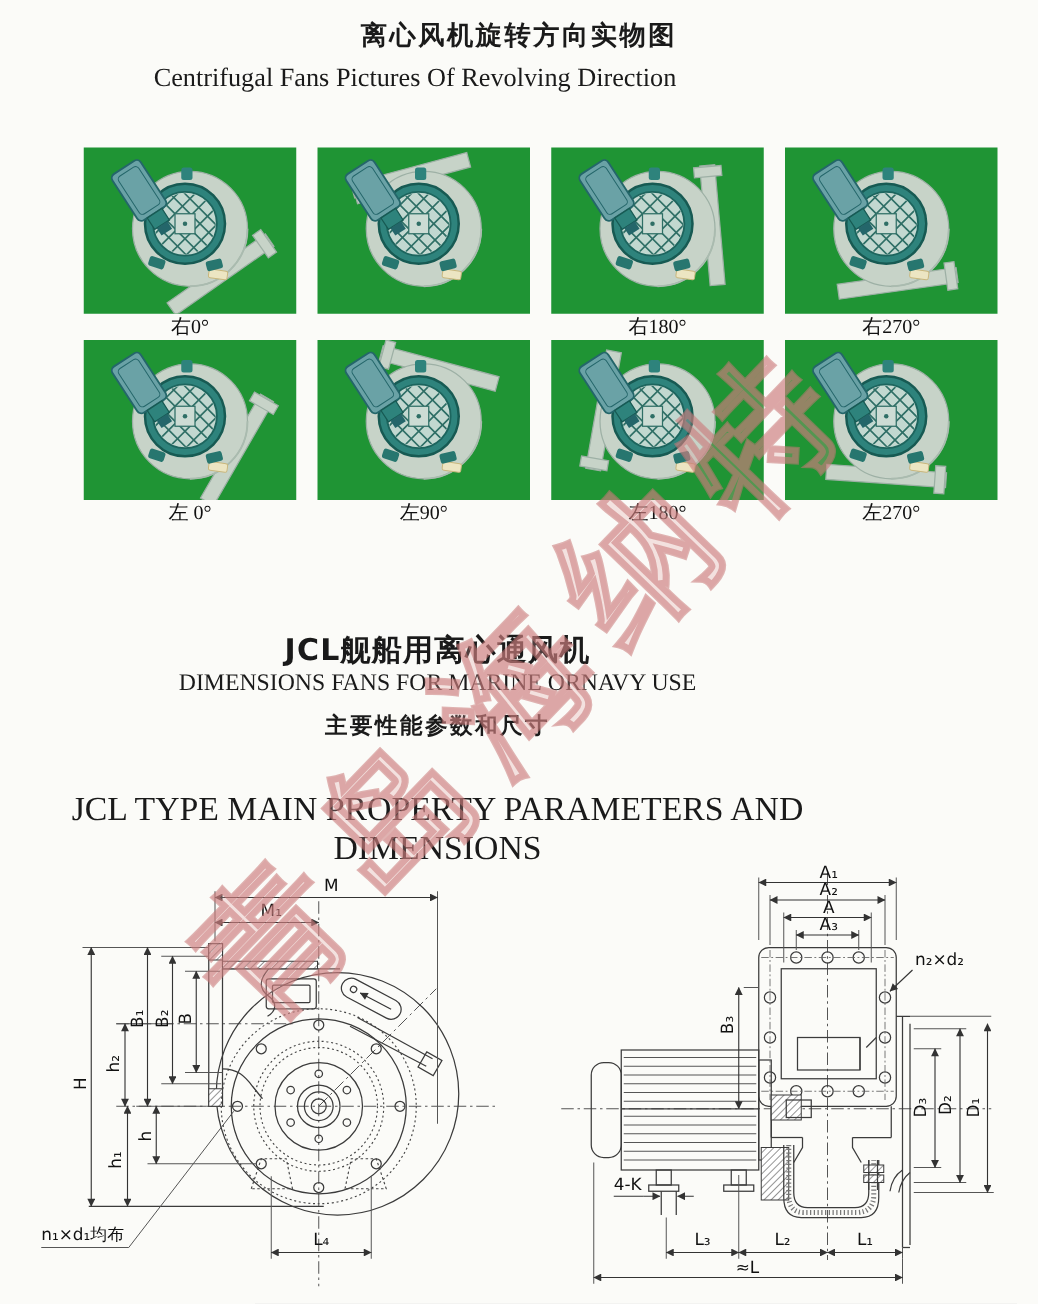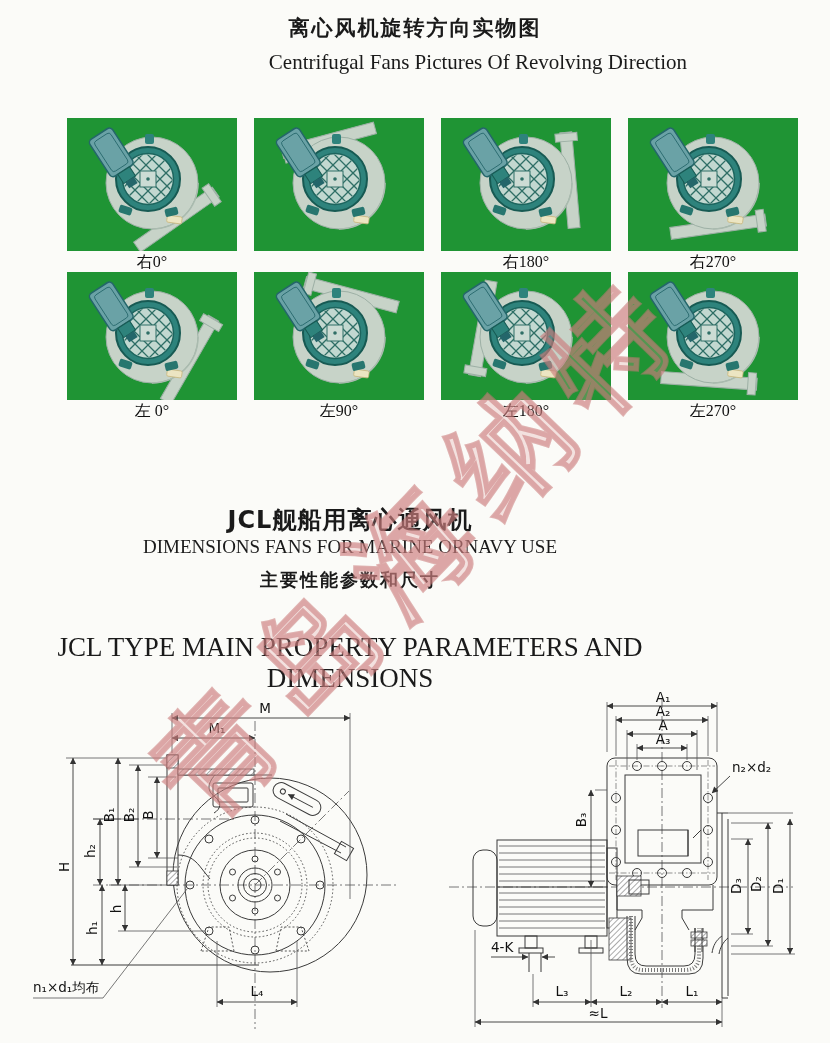--- a/index.html
+++ b/index.html
@@ -1,22 +1,22 @@
 <!DOCTYPE html>
 <html><head>
 <meta charset="utf-8">
 <style>
   html,body{margin:0;padding:0;background:#e8e8e8;}
   #page{position:relative;width:830px;height:1043px;background:#fbfbf8;overflow:hidden;
         font-family:"Liberation Sans", sans-serif;color:#1a1a1a;}
   
   .title-cn{position:absolute;left:0;top:14px;width:830px;text-align:center;
             font-family:"DejaVu Sans", sans-serif;font-weight:bold;font-size:21px;letter-spacing:2px;}
-  .title-en{position:absolute;left:0;top:50px;width:664px;text-align:right;
-            font-family:"Liberation Serif", serif;font-size:21px;padding-left:23px;}
+  .title-en{position:absolute;left:0;top:50px;width:664px;text-align:center;
+            font-family:"Liberation Serif", serif;font-size:21px;}
   
   #grid{position:absolute;left:47px;top:118px;width:731px;padding-left:20px;}
   .prow{display:flex;gap:17px;}
   .cell{width:170px;}
   .photo{width:170px;background:#1f9434;overflow:hidden;}
   .row1 .photo{height:133px;}
   .row2 .photo{height:128px;}
   .photo svg{display:block;width:170px;height:100%;}
   .plabel{height:21px;line-height:21px;text-align:center;
           font-family:"Liberation Serif", serif;font-size:16px;color:#111;}

